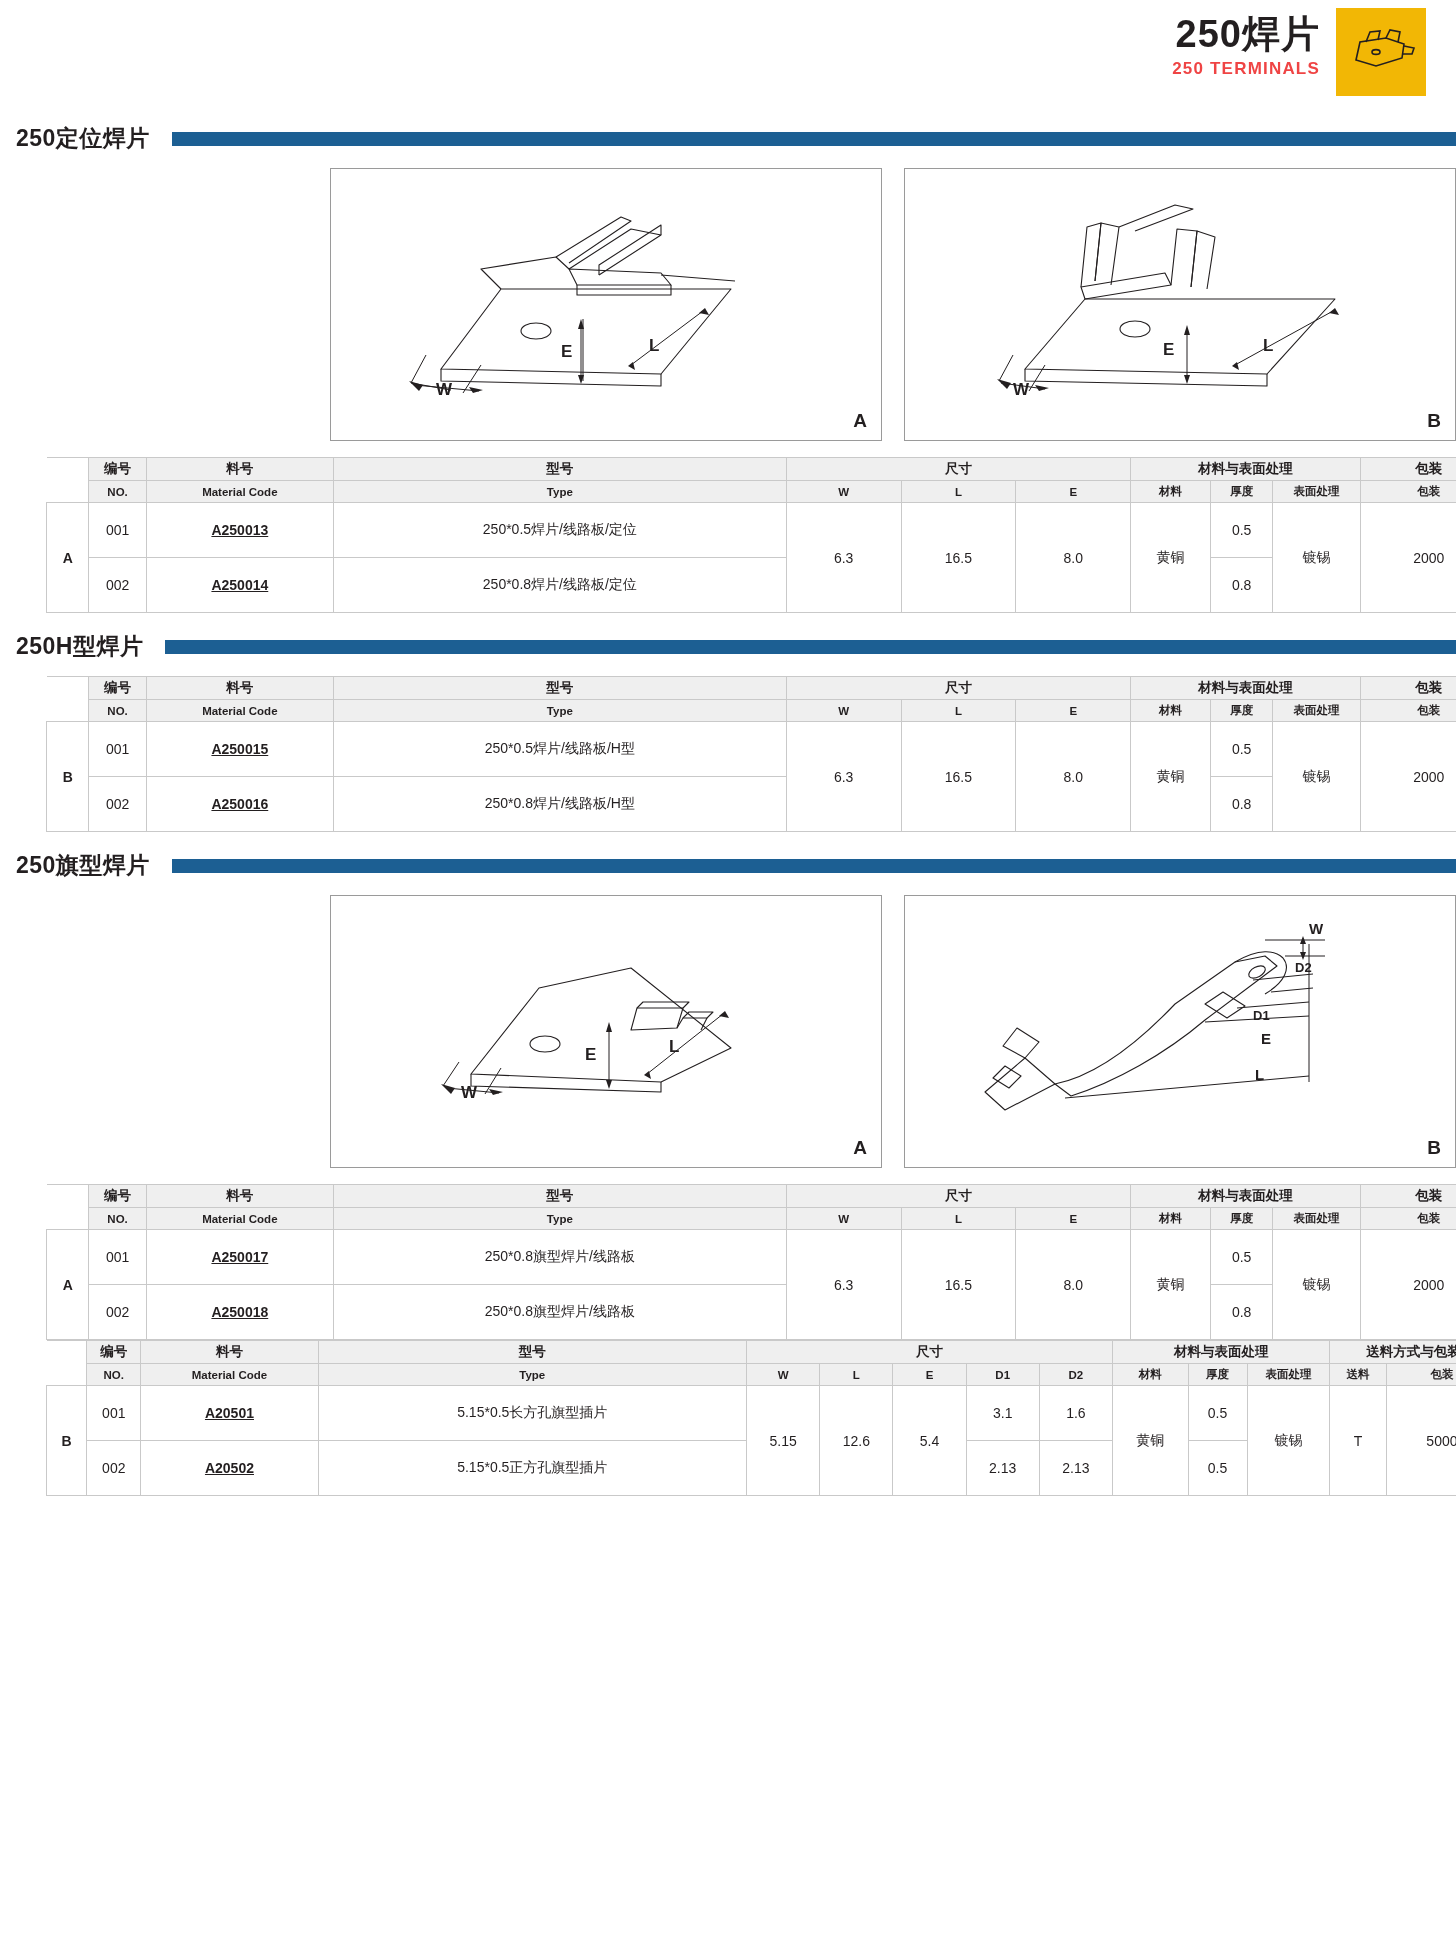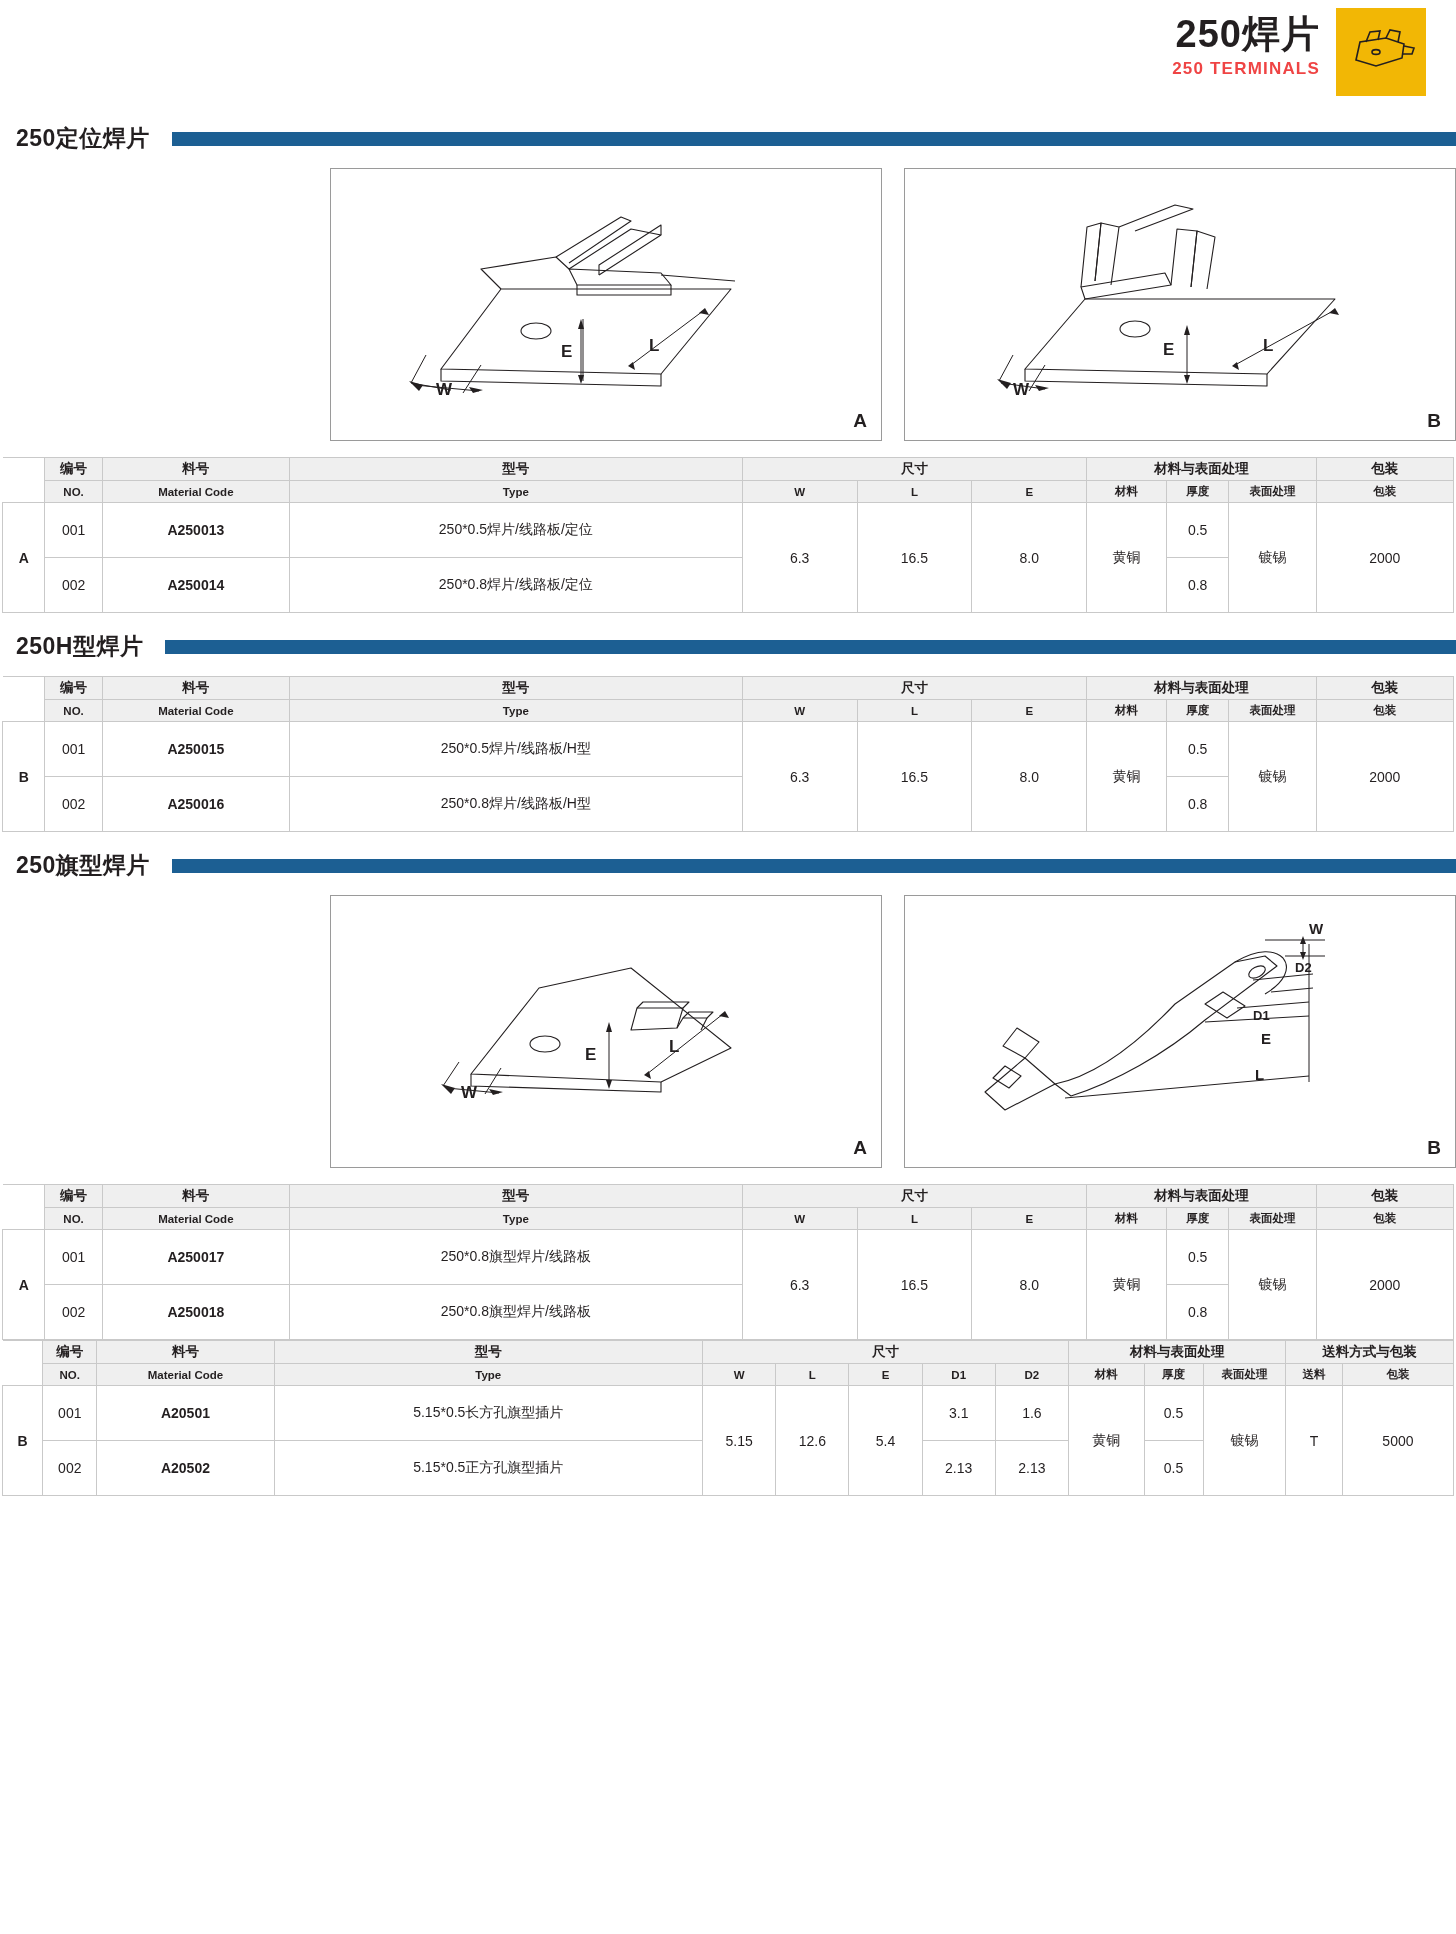--- a/index.html
+++ b/index.html
@@ -139,29 +139,29 @@
     font-size: 14px;
   }
   td.side-letter {
     width: 34px;
     font-size: 15px;
     font-weight: bold;
     background: #ffffff;
     border-left: none;
   }
   td.no-cell { width: 46px; font-size: 13px; }
-  td.code-cell { width: 150px; font-weight: bold; font-size: 15px; }
+  td.code-cell { width: 150px; font-weight: bold; font-size: 15px; text-decoration: underline; }
   td.type-cell { width: 363px; font-size: 14px; }
   td.dim-cell { width: 92px; font-size: 15px; }
   td.mat-cell { width: 64px; font-size: 14px; }
   td.thick-cell { width: 50px; font-size: 14px; }
   td.surf-cell { width: 70px; font-size: 14px; }
   td.pack-cell { width: 110px; font-size: 15px; }
   th.group-head { font-size: 13.5px; }
-  .spec-wrap { padding-left: 2px; }
+  .spec-wrap { padding-left: 2px; margin-left: 44px; }
 </style>
 </head>
 <body>
 
 <div class="page">
 
   <div class="page-header">
     <div class="header-text">
       <div class="header-title-cn">250焊片</div>
       <div class="header-title-en">250 TERMINALS</div>

